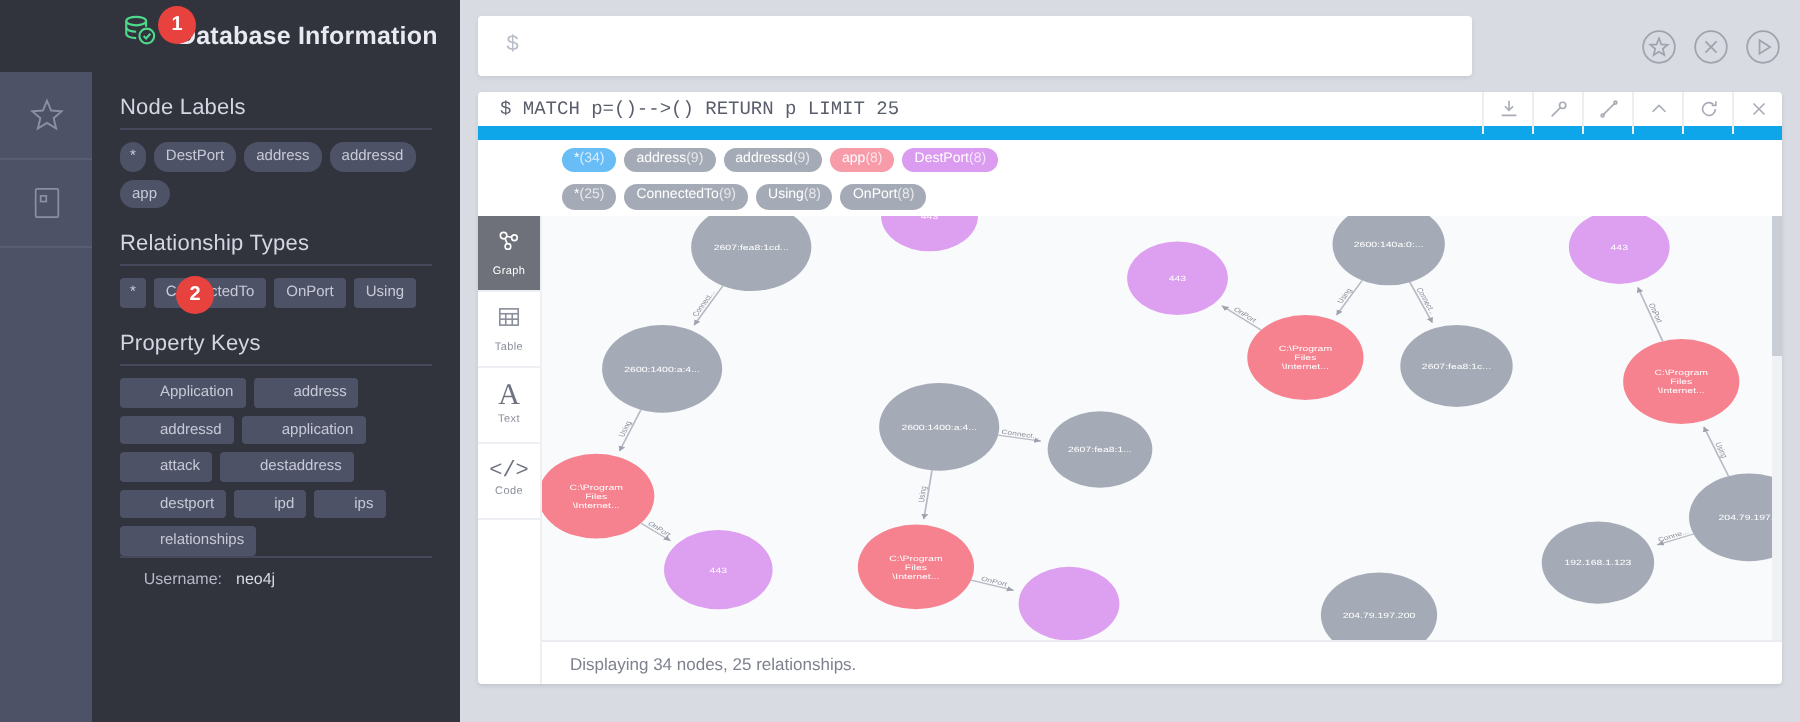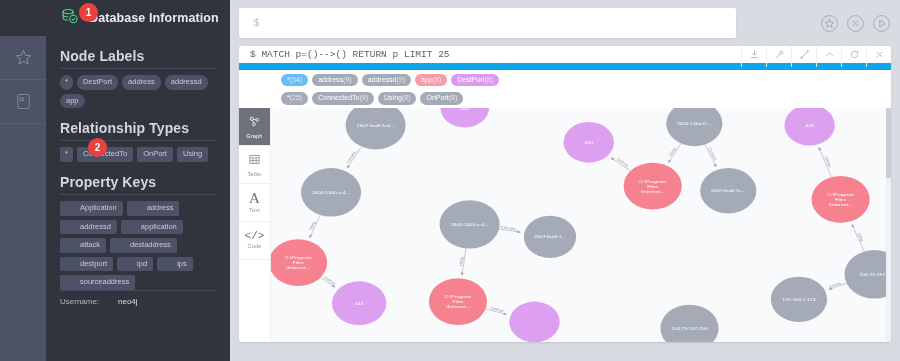--- a/index.html
+++ b/index.html
@@ -37,36 +37,36 @@
   .db-head {
     height: 36px; display: flex; align-items: center;
     padding-left: 14px; gap: 10px;
   }
   .db-title {
     font-size: 12.5px; font-weight: bold; color: #E8EAF0;
     letter-spacing: 0.1px;
   }
   .sb-body { padding: 0 14px; }
   .sb-section {
-    font-size: 14px; font-weight: bold; color: #D4D7E2;
+    font-size: 11px; font-weight: normal; color: #D4D7E2;
     margin-top: 12px; margin-bottom: 4px; letter-spacing: .1px;
   }
   .sb-rule { border-bottom: 1px solid #45485A; margin-bottom: 6px; }
   .chips { display: flex; flex-wrap: wrap; gap: 4px; }
   .chip {
     background: #4E5267; color: #C7CAD6;
     font-size: 7.5px; padding: 3px 6px; border-radius: 7px;
     white-space: nowrap; line-height: 1.15;
   }
   .chip.sq { border-radius: 2px; padding-left: 20px; }
   .chip.rel { border-radius: 2px; }
   .chip.star { padding: 3px 5px; }
   .conn-tbl { font-size: 8px; margin-top: 5px; }
   .conn-row { display: flex; margin-bottom: 2px; }
-  .conn-k { width: 58px; color: #B6B9C6; padding-right: 7px; }
+  .conn-k { width: 58px; text-align: right; color: #B6B9C6; padding-right: 7px; }
   .conn-v { color: #D8DBE4; }
 
   
   .badge {
     position: absolute;
     width: 19px; height: 19px; border-radius: 50%;
     background: #E8423F; color: #fff;
     font-size: 10px; font-weight: bold;
     display: flex; align-items: center; justify-content: center;
     z-index: 20;
@@ -217,21 +217,21 @@
       <div class="chips">
         <span class="chip sq">Application</span>
         <span class="chip sq">address</span>
         <span class="chip sq">addressd</span>
         <span class="chip sq">application</span>
         <span class="chip sq">attack</span>
         <span class="chip sq">destaddress</span>
         <span class="chip sq">destport</span>
         <span class="chip sq">ipd</span>
         <span class="chip sq">ips</span>
-        <span class="chip sq">sourceaddress</span>
+        <span class="chip sq">relationships</span>
       </div>
 
       <div class="sb-rule"></div>
       <div class="conn-tbl">
         <div class="conn-row">
           <span class="conn-k">Username:</span>
           <span class="conn-v">neo4j</span>
         </div>
       </div>
     </div>
@@ -496,18 +496,19 @@
                   <g>
                     <circle cx="432" cy="282" r="30" fill="#A5ABB6"></circle>
                     <text class="node-lbl" x="432" y="284">204.79.197.200</text>
                   </g>
                 </g>
             </svg>
             <div class="vscroll">
               <div class="thumb"></div>
             </div>
           </div>
+          <div class="status">Displaying 34 nodes, 25 relationships.</div>
         </div>
 
       </div>
     </div>
   </div>
 </div>
 
 </body></html>

